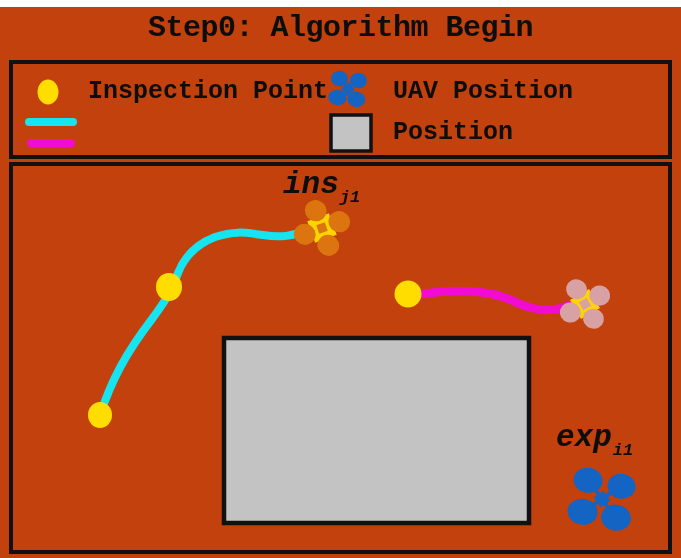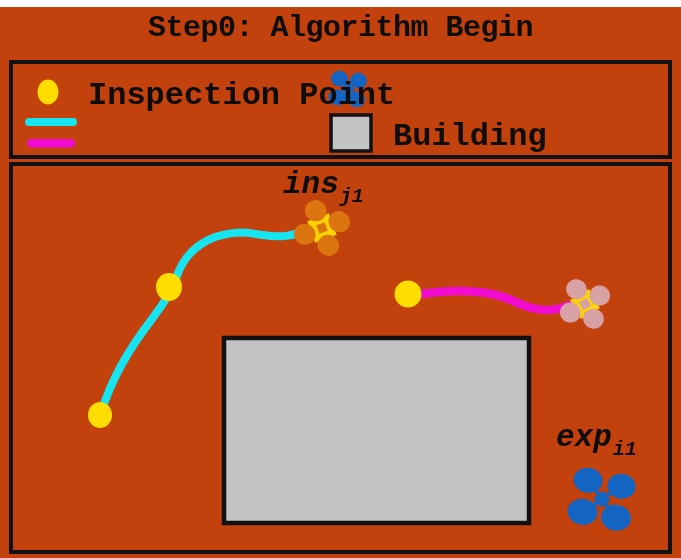--- a/index.html
+++ b/index.html
@@ -4,23 +4,23 @@
 <style>
   html,body{margin:0;padding:0;background:#fff;}
   .page{position:relative;width:681px;height:558px;background:#c2410c;overflow:hidden;
         font-family:Liberation Mono, monospace;margin-top:7px;}
   .title{position:absolute;left:0;right:0;top:4px;text-align:center;
          font-weight:bold;font-size:30px;letter-spacing:-0.5px;color:#0d0d0d;}
   .box{position:absolute;box-sizing:border-box;border:4px solid #111;background:transparent;}
   .legend-box{left:9px;top:53px;width:663px;height:99px;}
   .main-box{left:9px;top:155px;width:663px;height:392px;}
   svg.overlay{position:absolute;left:0;top:0;width:681px;height:558px;pointer-events:none;}
-  .legend-label{position:absolute;font-weight:bold;font-size:32px;color:#0d0d0d;white-space:nowrap;}
+  .legend-label{position:absolute;font-weight:bold;font-size:25px;color:#0d0d0d;white-space:nowrap;}
   .math-label{position:absolute;font-weight:bold;font-style:italic;font-size:31px;color:#0d0d0d;white-space:nowrap;}
-  .math-label sub{font-size:20px;line-height:0;position:relative;top:2px;left:1px;}
+  .math-label sub{font-size:17px;line-height:0;position:relative;top:2px;left:1px;}
 </style>
 </head>
 <body>
 
 <div class="page">
 
   <div class="title">Step0: Algorithm Begin</div>
 
   <div class="box legend-box"></div>
   <div class="box main-box"></div>
@@ -73,20 +73,21 @@
       <path d="M-12,-12 L12,12 M12,-12 L-12,12" stroke-width="4" fill="none" stroke="#1464C4"></path>
       <rect x="-6" y="-6" width="12" height="12" transform="rotate(45)" fill="#1464C4"></rect>
       <ellipse cx="-17" cy="-16" rx="14.5" ry="12.5" fill="#1464C4"></ellipse>
       <ellipse cx="17" cy="-16" rx="14" ry="12.5" fill="#1464C4"></ellipse>
       <ellipse cx="-17" cy="16" rx="15" ry="13" fill="#1464C4"></ellipse>
       <ellipse cx="17" cy="16" rx="15" ry="13" fill="#1464C4"></ellipse>
     </g>
   </svg>
 
   <div class="legend-label" style="left:88px;top:70px;">Inspection Point</div>
-  <div class="legend-label" style="left:393px;top:111px;">Building</div>
+  <div class="legend-label" style="left:393px;top:70px;">UAV Position</div>
+  <div class="legend-label" style="left:393px;top:111px;">Position</div>
 
   <div class="math-label" style="left:283px;top:160px;"><span>ins</span><sub>j1</sub></div>
 
 
   <div class="math-label" style="left:556px;top:413px;"><span>exp</span><sub>i1</sub></div>
 
 </div>
 
 </body></html>

